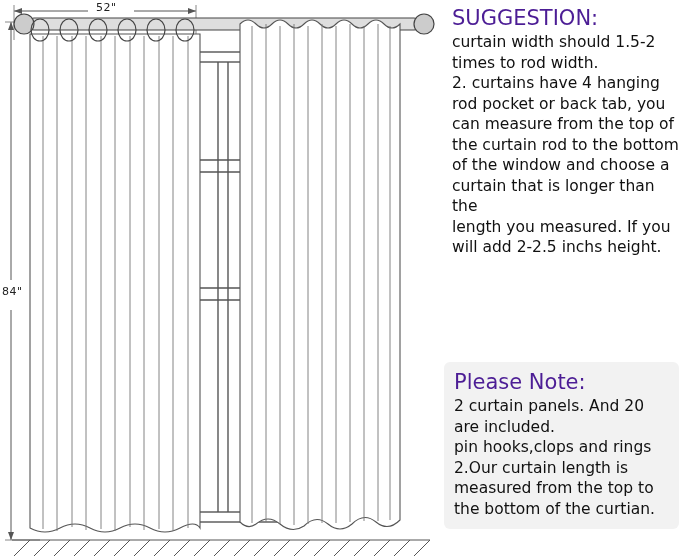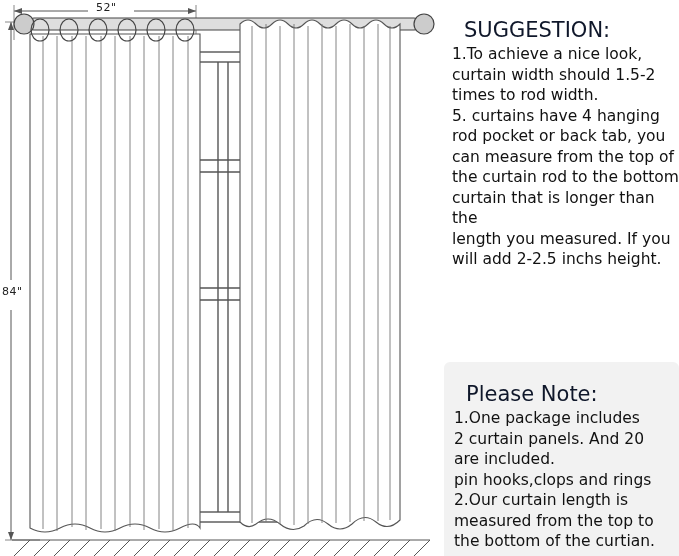--- a/index.html
+++ b/index.html
@@ -55,24 +55,24 @@
     position: absolute;
     left: 452px;
     top: 0;
     width: 227px;
     height: 556px;
   }
 
   .heading {
     font-size: 21px;
     line-height: 24px;
-    margin: 12px;
+    margin: 0;
     padding: 0;
     font-weight: 400;
-    color: #0f172a;
+    color: #4c1d95;
   }
   #suggestion-block {
     position: absolute;
     left: 0;
     top: 6px;
     width: 227px;
   }
   #suggestion-heading {
     margin-bottom: 2px;
   }
@@ -220,37 +220,36 @@
 
     <span class="dim-label" id="dim-width-label">52"</span>
     <span class="dim-label" id="dim-height-label">84"</span>
   </div>
 
   <div id="text-column">
 
     <div id="suggestion-block">
       <div class="heading" id="suggestion-heading">SUGGESTION:</div>
       <div class="body-text">
-        <p>1.To achieve a nice look,</p>
         <p>curtain width should 1.5-2</p>
         <p>times to rod width.</p>
-        <p>5. curtains have 4 hanging</p>
+        <p>2. curtains have 4 hanging</p>
         <p>rod pocket or back tab, you</p>
         <p>can measure from the top of</p>
         <p>the curtain rod to the bottom</p>
+        <p>of the window and choose a</p>
         <p>curtain that is longer than the</p>
         <p>length you measured. If you</p>
         <p>will add 2-2.5 inchs height.</p>
       </div>
     </div>
 
     <div id="note-block">
       <div class="heading" id="note-heading">Please Note:</div>
       <div class="body-text">
-        <p>1.One package includes</p>
         <p>2 curtain panels. And 20</p>
         <p>are included.</p>
         <p>pin hooks,clops and rings</p>
         <p>2.Our curtain length is</p>
         <p>measured from the top to</p>
         <p>the bottom of the curtian.</p>
       </div>
     </div>
 
   </div>

